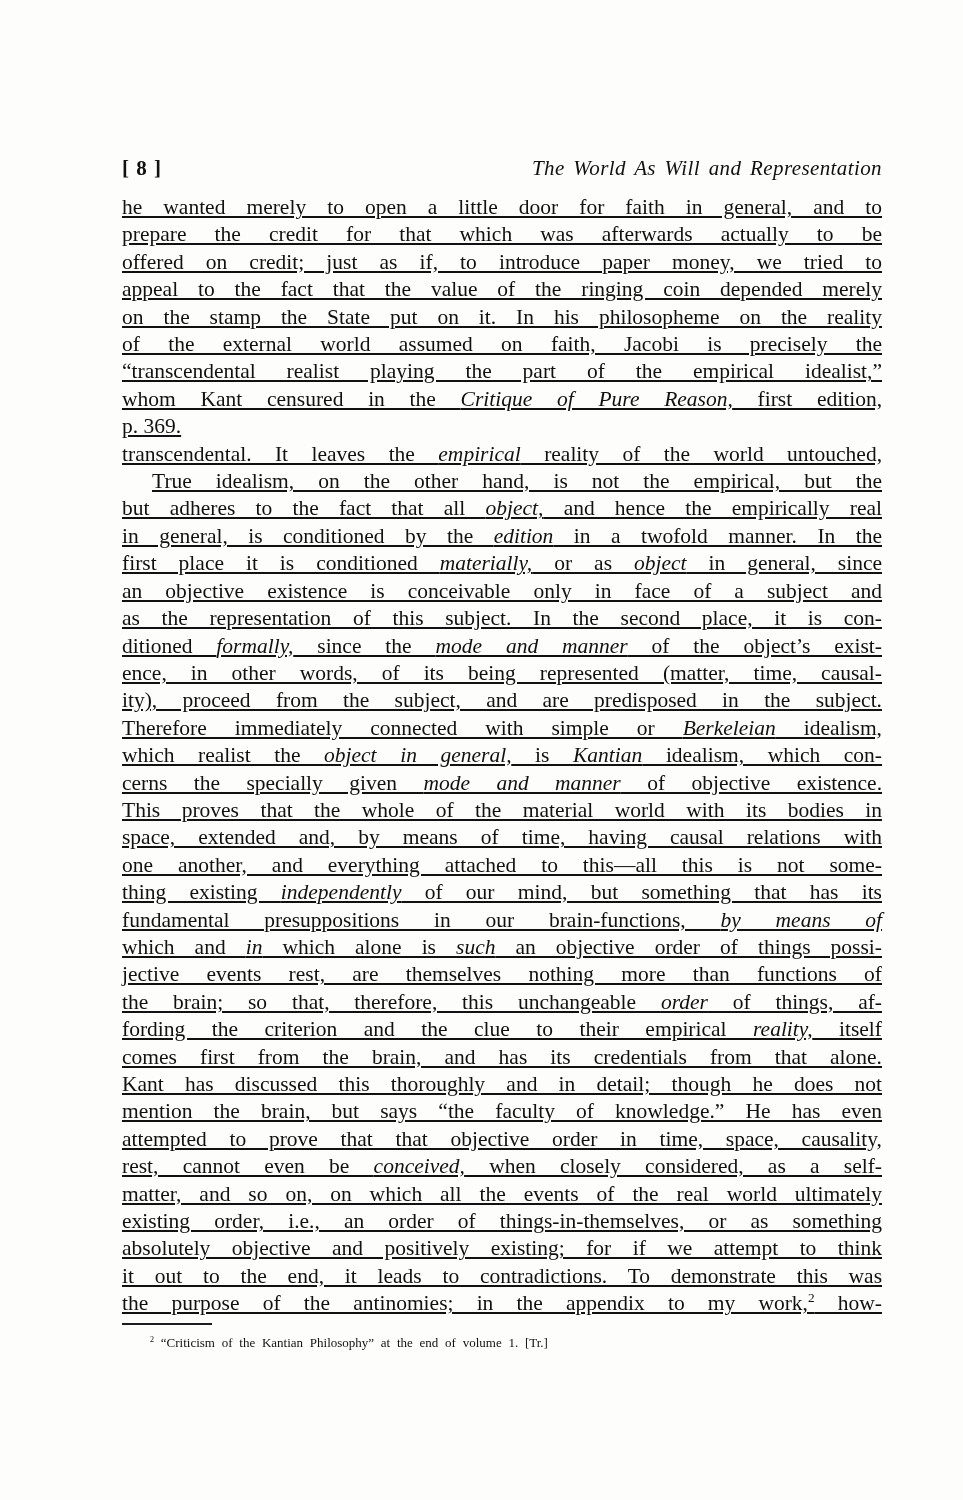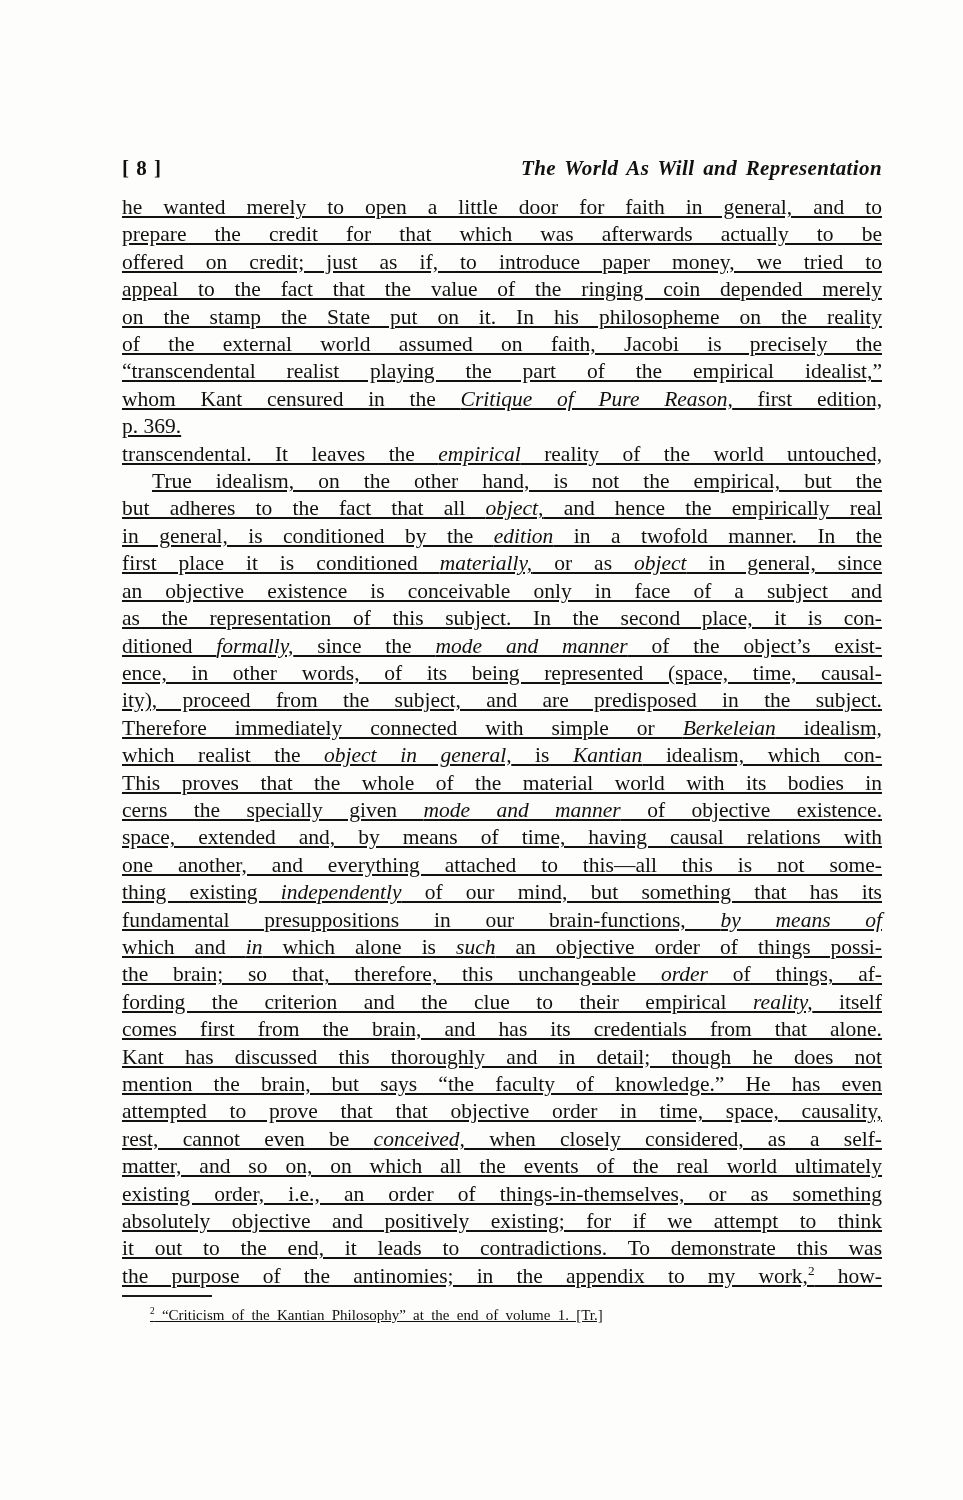--- a/index.html
+++ b/index.html
@@ -26,21 +26,21 @@
     font-size: 21px;
     line-height: 26px;
     margin-bottom: 13px;
   }
   .page-number {
     font-weight: 600;
     letter-spacing: 1px;
   }
   .running-title {
     font-style: italic;
-    font-weight: 700;
+    font-weight: 400;
     letter-spacing: 0.4px;
     word-spacing: 3px;
     text-align: right;
   }
   .bodytext {
     font-size: 21.5px;
     line-height: 27.4px;
   }
   .line {
     text-align: justify;
@@ -62,25 +62,24 @@
     vertical-align: super;
     line-height: 0;
   }
   .footnote-rule {
     width: 90px;
     border-top: 2px solid #1c1c1c;
     margin-top: 5px;
     margin-bottom: 6px;
   }
   .footnote {
-    font-size: 15px;
+    font-size: 13px;
     line-height: 24px;
     word-spacing: 3.5px;
     text-indent: 28px;
-    text-decoration: underline;
   }
 </style>
 </head>
 <body>
 
 <div class="page">
   <div class="content">
 
     <div class="header">
       <span class="page-number">[ 8 ]</span>
@@ -101,31 +100,32 @@
         </div>
         <div>
           <div class="line"><span>transcendental. It leaves the </span><em>empirical</em><span> reality of the world untouched,</span></div>
           <div class="line indent"><span>True idealism, on the other hand, is not the empirical, but the</span></div>
           <div class="line"><span>but adheres to the fact that all </span><em>object,</em><span> and hence the empirically real</span></div>
           <div class="line"><span>in general, is conditioned by the </span><em>edition</em><span> in a twofold manner. In the</span></div>
           <div class="line"><span>first place it is conditioned </span><em>materially,</em><span> or as </span><em>object</em><span> in general, since</span></div>
           <div class="line"><span>an objective existence is conceivable only in face of a subject and</span></div>
           <div class="line"><span>as the representation of this subject. In the second place, it is con-</span></div>
           <div class="line"><span>ditioned </span><em>formally,</em><span> since the </span><em>mode and manner</em><span> of the object’s exist-</span></div>
-          <div class="line"><span>ence, in other words, of its being represented (space, time, causal-</span></div>
+          <div class="line"><span>ence, in other words, of its being represented (matter, time, causal-</span></div>
           <div class="line"><span>ity), proceed from the subject, and are predisposed in the subject.</span></div>
           <div class="line"><span>Therefore immediately connected with simple or </span><em>Berkeleian</em><span> idealism,</span></div>
           <div class="line"><span>which realist the </span><em>object in general,</em><span> is </span><em>Kantian</em><span> idealism, which con-</span></div>
+          <div class="line"><span>cerns the specially given </span><em>mode and manner</em><span> of objective existence.</span></div>
           <div class="line"><span>This proves that the whole of the material world with its bodies in</span></div>
-          <div class="line"><span>cerns the specially given </span><em>mode and manner</em><span> of objective existence.</span></div>
           <div class="line"><span>space, extended and, by means of time, having causal relations with</span></div>
           <div class="line"><span>one another, and everything attached to this—all this is not some-</span></div>
           <div class="line"><span>thing existing </span><em>independently</em><span> of our mind, but something that has its</span></div>
           <div class="line"><span>fundamental presuppositions in our brain-functions, </span><em>by means of</em></div>
           <div class="line"><span>which and </span><em>in</em><span> which alone is </span><em>such</em><span> an objective order of things possi-</span></div>
+          <div class="line"><span>jective events rest, are themselves nothing more than functions of</span></div>
           <div class="line"><span>the brain; so that, therefore, this unchangeable </span><em>order</em><span> of things, af-</span></div>
           <div class="line"><span>fording the criterion and the clue to their empirical </span><em>reality,</em><span> itself</span></div>
           <div class="line"><span>comes first from the brain, and has its credentials from that alone.</span></div>
           <div class="line"><span>Kant has discussed this thoroughly and in detail; though he does not</span></div>
           <div class="line"><span>mention the brain, but says “the faculty of knowledge.” He has even</span></div>
           <div class="line"><span>attempted to prove that that objective order in time, space, causality,</span></div>
           <div class="line"><span>rest, cannot even be </span><em>conceived,</em><span> when closely considered, as a self-</span></div>
           <div class="line"><span>matter, and so on, on which all the events of the real world ultimately</span></div>
           <div class="line"><span>existing order, i.e., an order of things-in-themselves, or as something</span></div>
           <div class="line"><span>absolutely objective and positively existing; for if we attempt to think</span></div>

